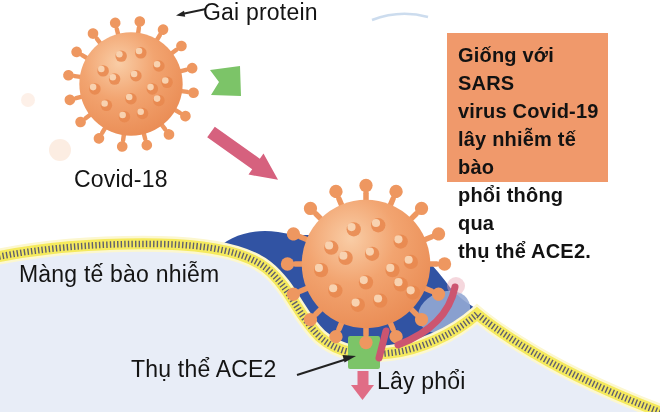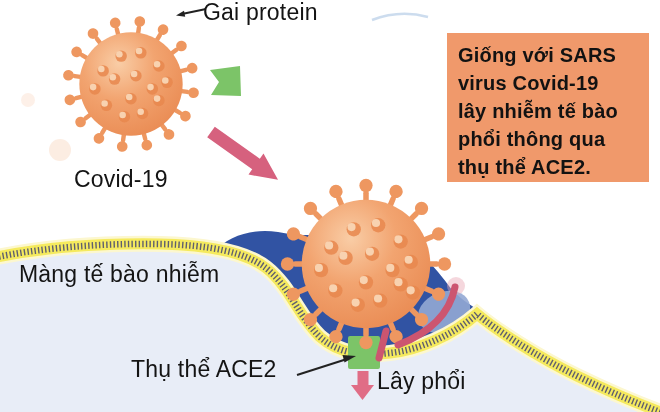--- a/index.html
+++ b/index.html
@@ -16,21 +16,21 @@
     font-weight:normal;
     color:#141414;
     font-size:23px;
     letter-spacing:.2px;
     white-space:nowrap;
     line-height:1.1;
   }
   #info-box{
     position:absolute;
     left:447px;top:33px;
-    width:202px;height:149px;
+    width:161px;height:149px;
     background:#f0996b;
     box-sizing:border-box;
     padding:8px 4px 0 11px;
     font-weight:bold;
     font-size:20px;
     line-height:28px;
     color:#121212;
     white-space:pre-line;
     letter-spacing:.2px;
   }
@@ -188,21 +188,21 @@
     </g>
 
     <g>
       <line x1="206" y1="9" x2="182" y2="14" stroke="#222" stroke-width="2.2"></line>
       <polygon points="176,15.5 184,10.8 185.2,16.8" fill="#222"></polygon>
     </g>
   </svg>
 
   <div class="lbl" style="left:203px;top:0px;">Gai protein</div>
 
-  <div class="lbl" style="left:74px;top:167px;">Covid-19</div>
+  <div class="lbl" style="left:74px;top:167px;">Covid-18</div>
 
   <div class="lbl" style="left:19px;top:262px;">Màng tế bào nhiễm</div>
 
   <div class="lbl" style="left:131px;top:357px;">Thụ thể ACE2</div>
 
   <div class="lbl" style="left:377px;top:369px;">Lây phổi</div>
 
   <div id="info-box">Giống với SARS
 virus Covid-19
 lây nhiễm tế bào

